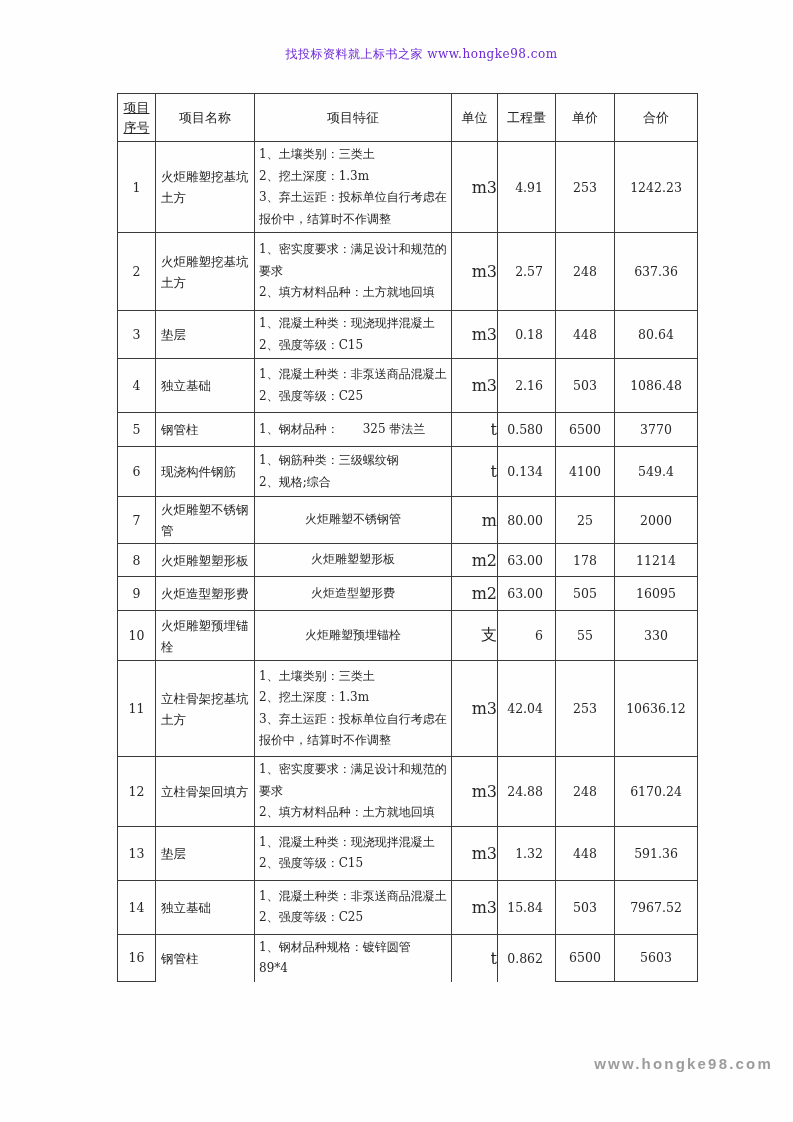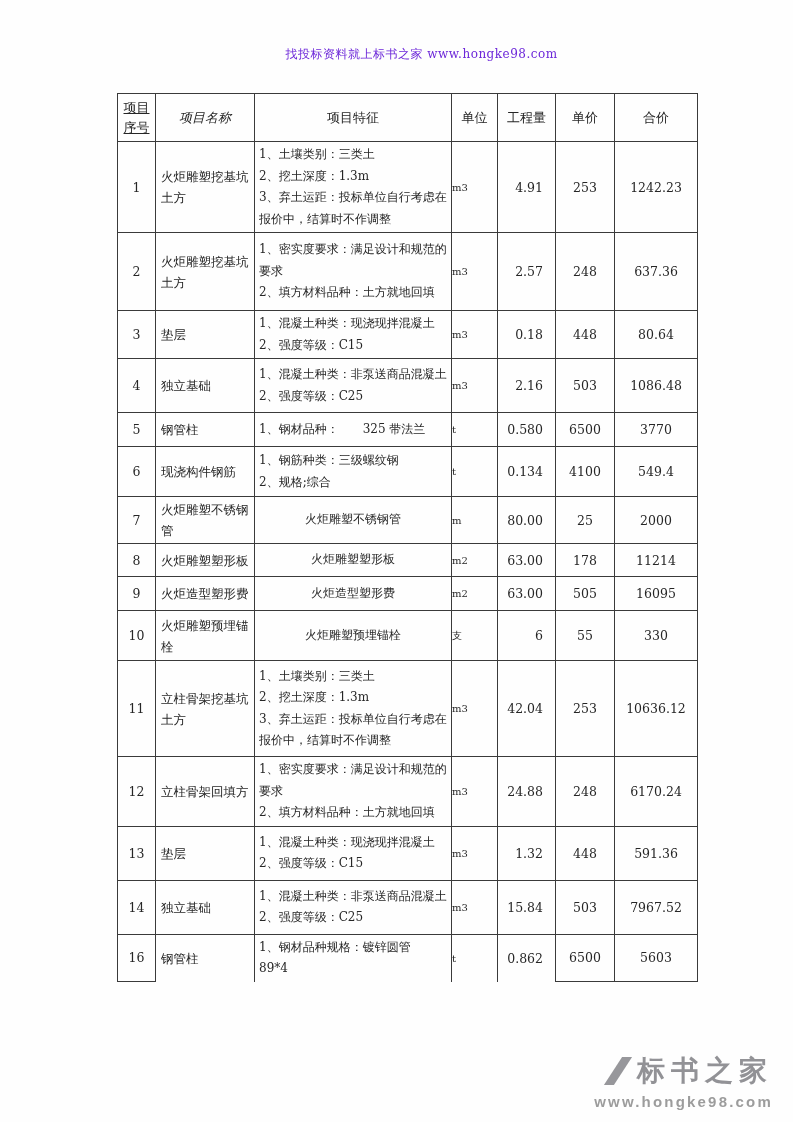--- a/index.html
+++ b/index.html
@@ -14,32 +14,32 @@
   table.cost-table {
     position:absolute; left:117px; top:93px;
     border-collapse:collapse; table-layout:fixed;
   }
   .cost-table th, .cost-table td {
     border:1px solid #3a3a3a; font-weight:normal; vertical-align:middle;
     padding:0; overflow:hidden; color:#262626;
   }
   .cost-table th { font-size:13px; text-align:center; line-height:20px; height:47px; }
   .col-no    { width:37px;text-decoration:underline; }
-  .col-name  { width:98px;font-style:italic; }
+  .col-name  { width:98px; }
   .col-features { width:196px; }
   .col-unit  { width:45px; }
   .col-qty   { width:57px; }
   .col-price { width:58px; }
   .col-total { width:82px; }
   td.c-no    { text-align:center; font-size:12.5px; }
   td.c-name  { font-size:12.5px; padding:2px 2px 2px 5px; line-height:21px; }
   td.c-features { font-size:12px; padding:2px 1px 2px 4px; line-height:21.5px; }
   td.c-features.centered { text-align:center; padding:2px; }
   .feature-line { white-space:normal; }
-  td.c-unit  { text-align:left; font-size:10px; }
+  td.c-unit  { text-align:right; font-size:16px; }
   td.c-qty   { text-align:right; font-size:12.5px; padding-right:12px; }
   td.c-price { text-align:center; font-size:12.5px; }
   td.c-total { text-align:center; font-size:12.5px; }
   tr.cut-row td.cut { border-bottom:none; }
   .footer-logo { position:absolute; top:1052px; right:20px; }
   .logo-row { display:flex; align-items:center; justify-content:flex-end; }
   .logo-slash {
     width:10px; height:28px; background:#97979b;
     transform:skewX(-33deg); margin-right:14px;
   }
@@ -245,20 +245,16 @@
           </td>
           <td class="c-unit cut">t</td>
           <td class="c-qty cut">0.862</td>
           <td class="c-price">6500</td>
           <td class="c-total">5603</td>
         </tr>
       </tbody>
   </table>
 
   <div class="footer-logo">
-    <div class="logo-row">
-      <div class="logo-slash"></div>
-      <div class="logo-name">标书之家</div>
-    </div>
     <div class="logo-url">www.hongke98.com</div>
   </div>
 
 </div>
 
 </body></html>

